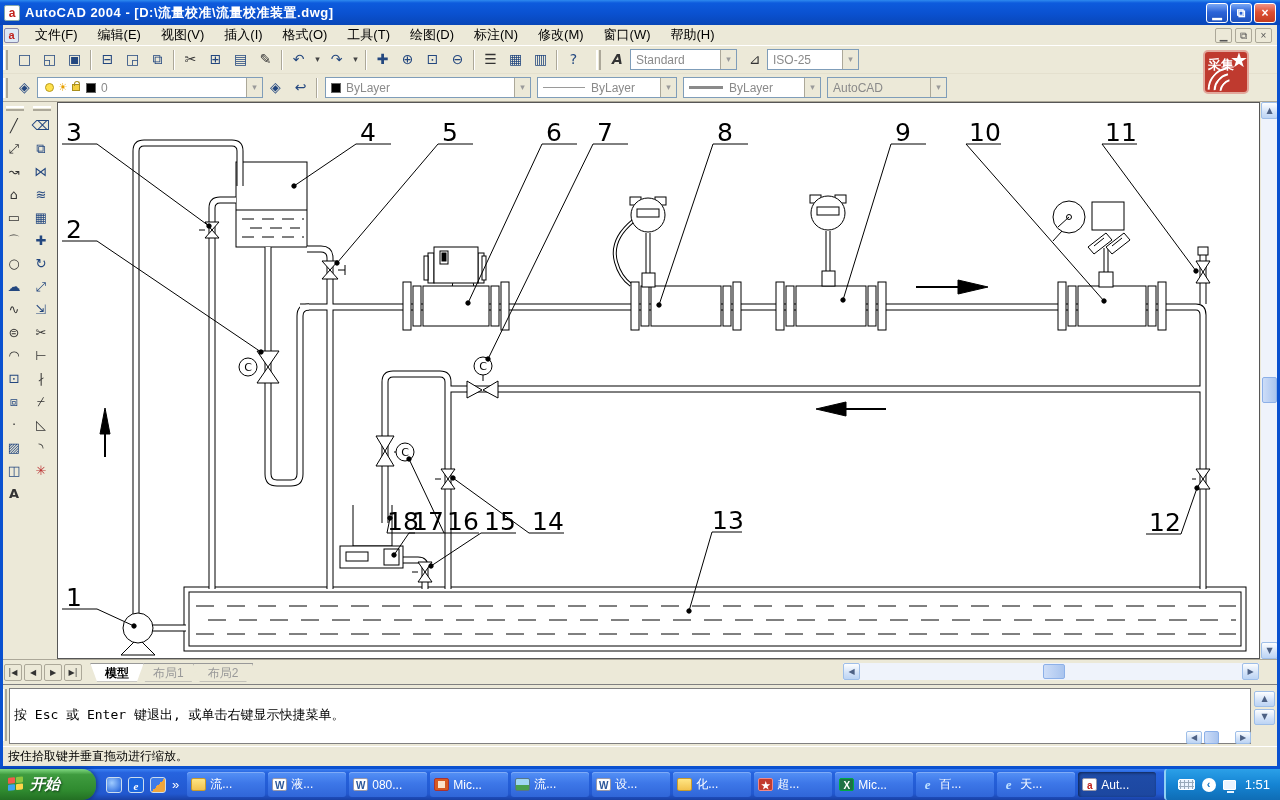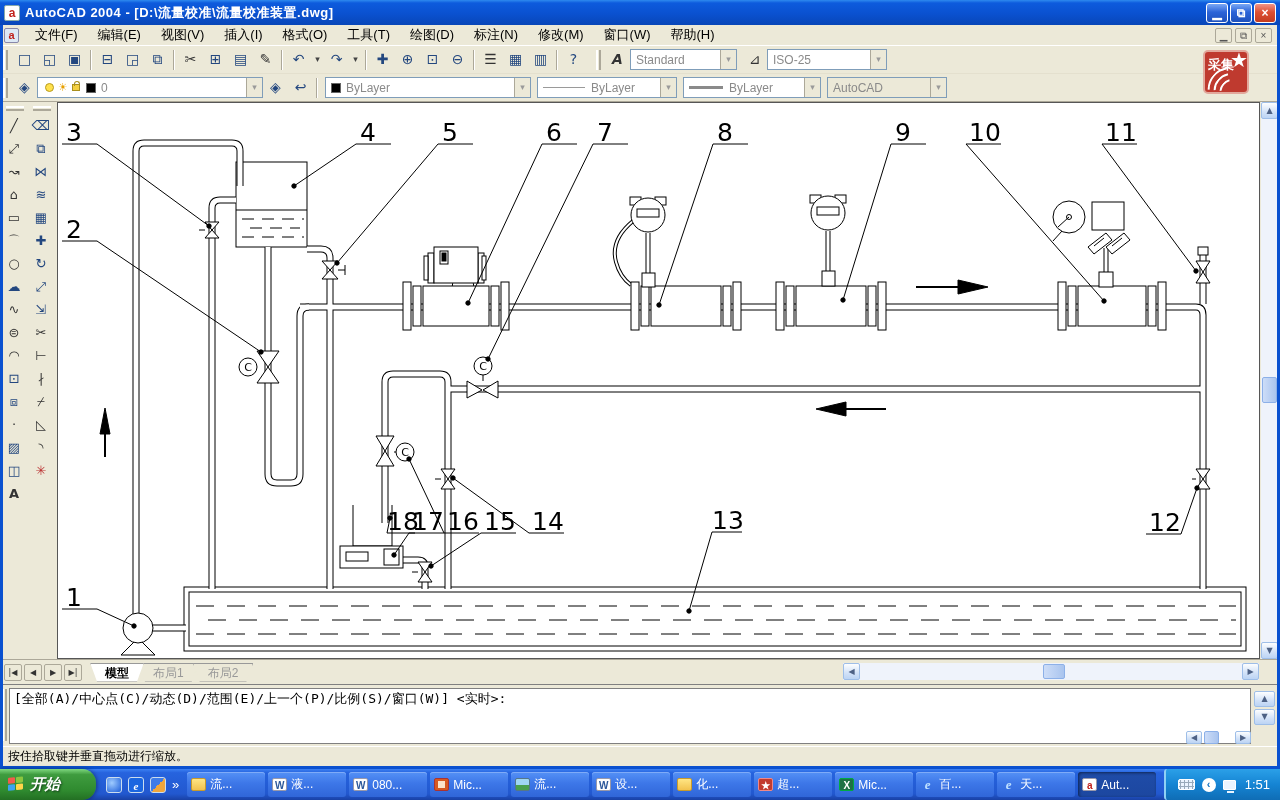--- a/index.html
+++ b/index.html
@@ -230,21 +230,21 @@
   <div class="tbtn">▥</div>
   <div class="sep"></div>
   <div class="tbtn">?</div>
   <div class="grip" style="margin-left:10px"></div>
   <div class="tbtn dk" style="font-weight:bold;font-style:italic">A</div>
   <div class="combo" style="width:107px">
     <span>Standard</span>
     <span class="dd">▾</span>
   </div>
   <div class="tbtn dk" style="margin-left:6px">⊿</div>
-  <div class="combo" style="width:120px">
+  <div class="combo" style="width:92px">
     <span>ISO-25</span>
     <span class="dd">▾</span>
   </div>
 </div>
 
 <div id="toolrow2" class="toolrow abs">
   <div class="grip"></div>
   <div class="tbtn">◈</div>
   <div class="combo" style="width:226px">
     <span class="bulb"></span>
@@ -606,21 +606,21 @@
   <div class="tab">布局2</div>
 </div>
 <div id="hscroll" class="abs">
   <div class="sb-btn" style="left:0;top:0;width:17px;height:17px;line-height:15px">◀</div>
   <div class="sb-thumb" style="left:200px;top:1px;width:22px;height:15px"></div>
   <div class="sb-btn" style="left:399px;top:0;width:17px;height:17px;line-height:15px">▶</div>
 </div>
 
 <div id="cmdwin" class="abs">
   <div id="cmd-grip"></div>
-  <div id="cmd-text"><span>[全部(A)/中心点(C)/动态(D)/范围(E)/上一个(P)/比例(S)/窗口(W)] &lt;实时&gt;:</span><br></div>
+  <div id="cmd-text"><br><span>按 Esc 或 Enter 键退出, 或单击右键显示快捷菜单。</span></div>
   <div class="sb-btn abs" id="cmd-vscroll-up">▲</div>
   <div class="sb-btn abs" id="cmd-vscroll-dn">▼</div>
 </div>
 <div class="sb-btn abs" id="cmd-hl">◀</div>
 <div class="sb-thumb abs" id="cmd-ht"></div>
 <div class="sb-btn abs" id="cmd-hr">▶</div>
 
 <div id="statusbar" class="abs">
   <span>按住拾取键并垂直拖动进行缩放。</span>
 </div>

